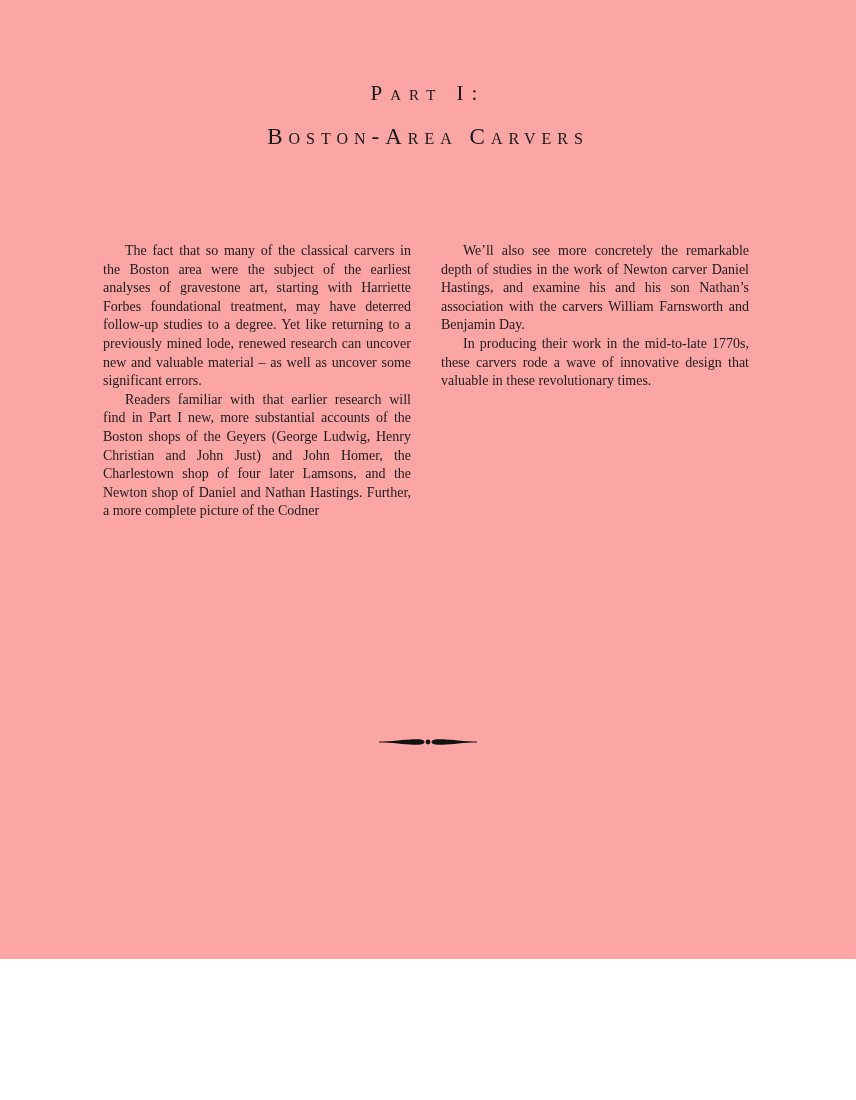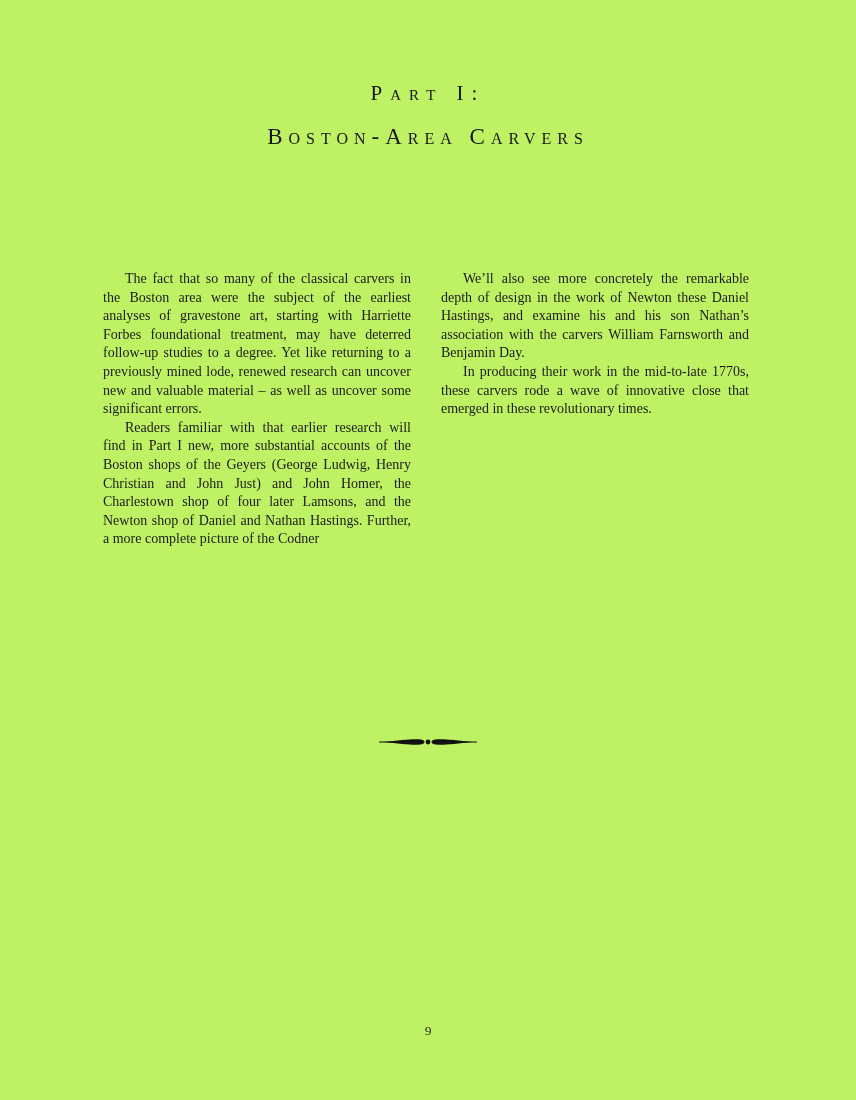--- a/index.html
+++ b/index.html
@@ -4,23 +4,23 @@
 <title>Part I: Boston-Area Carvers</title>
 <style>
   html, body {
     margin: 0;
     padding: 0;
     background: #ffffff;
   }
   .page {
     position: relative;
     width: 856px;
-    height: 1100px;
+    height: 959px;
     margin: 0 auto;
-    background: #bef264;
+    background: #fca5a5;
     color: #1b1b1b;
     font-family: "Liberation Serif", serif;
     overflow: hidden;
   }
   .part-header {
     position: absolute;
     top: 82px;
     left: 0;
     width: 100%;
     text-align: center;
@@ -43,21 +43,20 @@
     color: #161616;
     line-height: 1.1;
   }
   .columns {
     position: absolute;
     top: 242px;
     left: 103px;
     width: 650px;
     display: flex;
     gap: 30px;
-    margin-top: 28px;
   }
   .col {
     width: 308px;
     font-size: 14px;
     line-height: 18.6px;
     text-align: justify;
     color: #1b1b1b;
   }
   .col p {
     margin: 0;
@@ -98,22 +97,22 @@
     <h1 class="part-label">Part I:</h1>
     <h2 class="part-title">Boston-Area Carvers</h2>
   </header>
 
   <main class="columns">
     <section class="col">
       <p class="indent">The fact that so many of the classical carvers in the Boston area were the subject of the earliest analyses of gravestone art, starting with Harriette Forbes foundational treatment, may have deterred follow-up studies to a degree. Yet like returning to a previously mined lode, renewed research can uncover new and valuable material – as well as uncover some significant errors.</p>
       <p class="indent">Readers familiar with that earlier research will find in Part I new, more substantial accounts of the Boston shops of the Geyers (George Ludwig, Henry Christian and John Just) and John Homer, the Charlestown shop of four later Lamsons, and the Newton shop of Daniel and Nathan Hastings. Further, a more complete picture of the Codner</p>
     </section>
     <section class="col">
-      <p class="indent">We’ll also see more concretely the remarkable depth of design in the work of Newton these Daniel Hastings, and examine his and his son Nathan’s association with the carvers William Farnsworth and Benjamin Day.</p>
-      <p class="indent">In producing their work in the mid-to-late 1770s, these carvers rode a wave of innovative close that emerged in these revolutionary times.</p>
+      <p class="indent">We’ll also see more concretely the remarkable depth of studies in the work of Newton carver Daniel Hastings, and examine his and his son Nathan’s association with the carvers William Farnsworth and Benjamin Day.</p>
+      <p class="indent">In producing their work in the mid-to-late 1770s, these carvers rode a wave of innovative design that valuable in these revolutionary times.</p>
     </section>
   </main>
 
   <div class="ornament">
     <svg viewBox="0 0 98 16" width="98" height="16" xmlns="http://www.w3.org/2000/svg">
       <line x1="0" y1="8" x2="30" y2="8" stroke="#121212" stroke-width="1"></line>
       <line x1="68" y1="8" x2="98" y2="8" stroke="#121212" stroke-width="1"></line>
       <path d="M4 8 C 20 6.2, 32 5 39 5.3 C 43.5 5.5, 45.5 6.5, 45.5 8 C 45.5 9.5, 43.5 10.5, 39 10.7 C 32 11 20 9.8, 4 8 Z" fill="#121212"></path>
       <path d="M94 8 C 78 6.2, 66 5 59 5.3 C 54.5 5.5, 52.5 6.5, 52.5 8 C 52.5 9.5, 54.5 10.5, 59 10.7 C 66 11 78 9.8, 94 8 Z" fill="#121212"></path>
       <circle cx="49" cy="8" r="2.4" fill="#121212"></circle>

